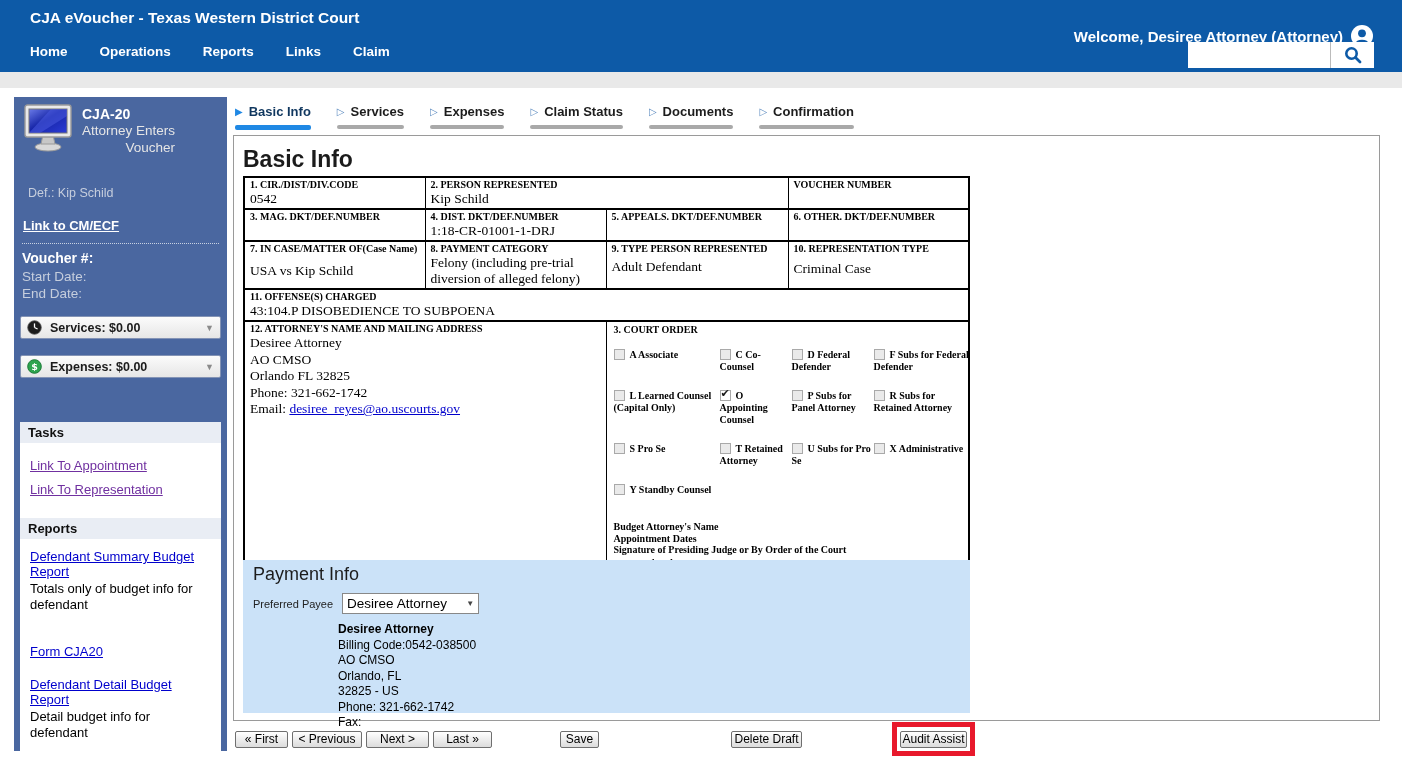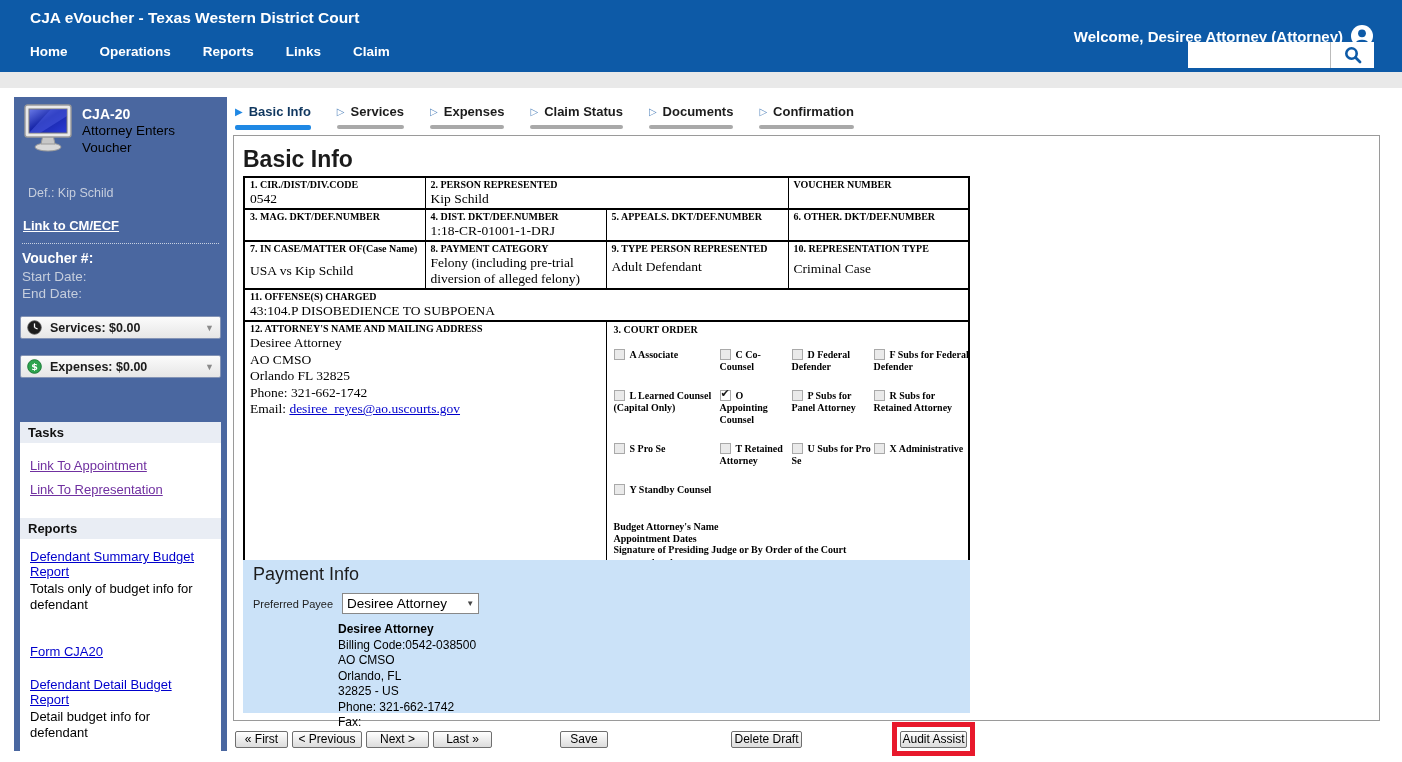--- a/index.html
+++ b/index.html
@@ -18,21 +18,21 @@
   .search-wrap { position:absolute; right:28px; top:42px; display:flex; height:26px; }
   .search-input { width:142px; height:26px; border:none; outline:none; background:#fff; padding:0 6px; font-size:13px; }
   .search-btn { width:44px; height:26px; background:#fff; border:none; border-left:1px solid #bbb; display:flex; align-items:center; justify-content:center; cursor:pointer; }
   
   #strip { position:absolute; left:0; top:72px; width:1402px; height:16px; background:#E9E9E9; }
   
   #sidebar { position:absolute; left:14px; top:97px; width:213px; height:654px; background:#4A67A0; }
   .sb-head { position:absolute; left:8px; top:7px; display:flex; }
   .sb-head-text { margin-left:8px; margin-top:2px; }
   .sb-code { color:#fff; font-size:14px; font-weight:bold; }
-  .sb-desc { color:#000000; font-size:13.5px; line-height:17px; white-space:pre-line; }
+  .sb-desc { color:#e5e5e5; font-size:13.5px; line-height:17px; white-space:pre-line;text-align:right; }
   .sb-def { position:absolute; left:14px; top:89px; color:#C6CEDD; font-size:12.5px; }
   .sb-cmecf { position:absolute; left:9px; top:121px; color:#fff; font-size:13px; font-weight:bold; text-decoration:underline; cursor:pointer; }
   .sb-dotted { position:absolute; left:8px; top:146px; width:197px; border-top:1px dotted #C9D2E2; }
   .sb-vnum { position:absolute; left:8px; top:153px; color:#fff; font-size:14px; font-weight:bold; }
   .sb-sdate { position:absolute; left:8px; top:172px; color:#C6CEDD; font-size:13.5px; }
   .sb-edate { position:absolute; left:8px; top:189px; color:#C6CEDD; font-size:13.5px; }
   .sb-acc { position:absolute; left:6px; width:201px; height:23px; border:1px solid #8393B5; border-radius:2px;
             background:linear-gradient(#FBFBFB,#E6E6E6); display:flex; align-items:center; padding:0 6px; cursor:pointer; }
   .sb-acc-label { font-size:12.5px; font-weight:bold; color:#1a1a1a; margin-left:8px; }
   .sb-acc-arrow { margin-left:auto; color:#8a8a8a; font-size:9px; }
@@ -99,21 +99,21 @@
   .pay-details { position:absolute; left:95px; top:62px; font-size:12px; line-height:15.5px; color:#000; }
   .pay-details .b { font-weight:bold; }
   
   .btnf { position:absolute; height:17px; font-family:"Liberation Sans", sans-serif; font-size:12px; color:#000;
           border:1px solid #6F6F6F; background:linear-gradient(#FFFFFF,#DCDCDC); border-radius:2px; cursor:pointer;
           padding:0; line-height:15px; }
   #btn-first { left:235px; top:731px; width:53px; }
   #btn-prev  { left:292px; top:731px; width:70px; }
   #btn-next  { left:366px; top:731px; width:63px; }
   #btn-last  { left:433px; top:731px; width:59px; }
-  #btn-save  { left:560px; top:731px; width:48px; }
+  #btn-save  { left:560px; top:731px; width:39px; }
   #btn-del   { left:731px; top:731px; width:71px; }
   #audit-wrap { position:absolute; left:892px; top:722px; width:83px; height:34px; border:5px solid #E8192C;
                 background:#fff; display:flex; align-items:center; justify-content:center; }
   #btn-audit { position:static; width:67px; }
 </style>
 </head>
 <body>
 
 <div id="header">
   <div class="hdr-title">CJA eVoucher - Texas Western District Court</div>

